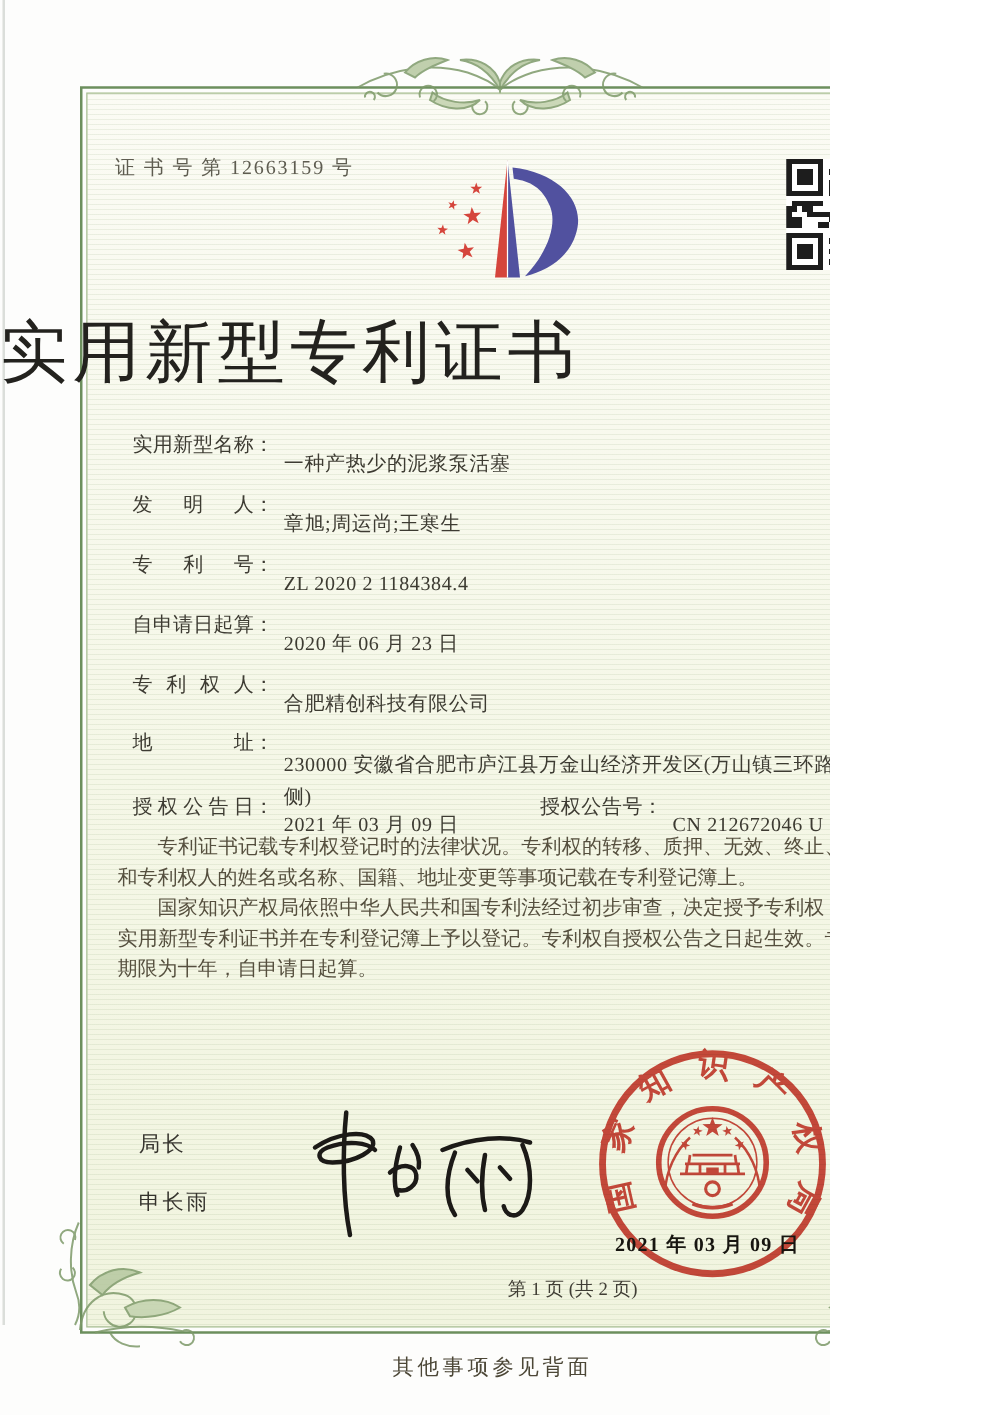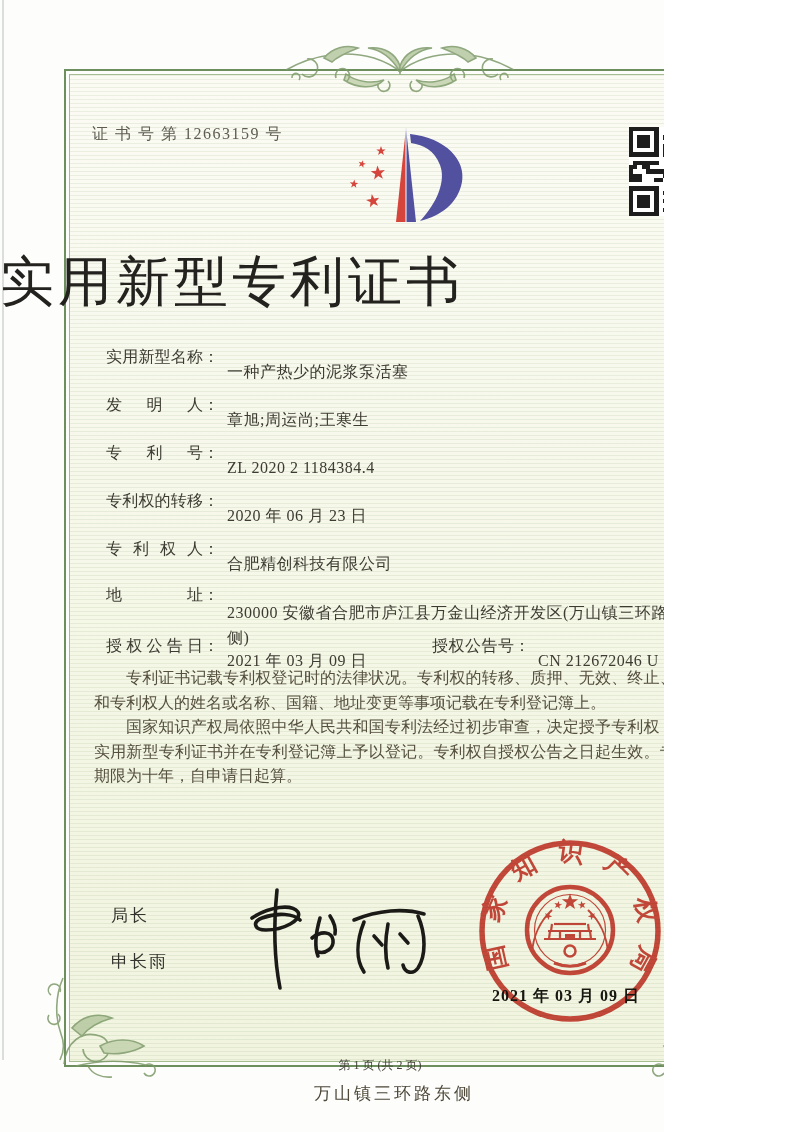--- a/index.html
+++ b/index.html
@@ -36,21 +36,21 @@
     text-align:justify;color:#554f3e;}
   .bodytext p{margin:0;text-indent:2em;}
   
   .sig-title{position:absolute;left:111px;top:904px;font-size:17px;letter-spacing:2px;color:#35332d;}
   .sig-name{position:absolute;left:111px;top:950px;font-size:17px;letter-spacing:2px;color:#35332d;}
   .sig-hand{position:absolute;left:222px;top:880px;width:215px;height:115px;}
   
   .seal{position:absolute;left:474px;top:835px;width:192px;height:192px;opacity:0.9;mix-blend-mode:multiply;}
   .seal-date{position:absolute;left:492px;top:986px;font-size:16px;font-weight:bold;letter-spacing:1px;color:#171510;}
   
-  .page-info{position:absolute;left:250px;width:260px;top:1057px;text-align:center;font-size:12px;color:#403e35;}
+  .page-info{position:absolute;left:250px;width:260px;top:1022px;text-align:right;font-size:15px;color:#403e35;}
   .back-note{position:absolute;left:314px;top:1082px;font-size:17px;letter-spacing:3px;color:#4c4737;}
 </style>
 </head>
 <body>
 
 <div class="paper">
   <div class="scan-edge"></div>
 
   <div class="frame-outer">
     <div class="frame-inner"></div>
@@ -351,21 +351,21 @@
   <div class="frow" style="top:347px">
     <span class="flabel">实用新型名称</span><span class="fcolon">：</span><span class="fvalue">一种产热少的泥浆泵活塞</span>
   </div>
   <div class="frow" style="top:395px">
     <span class="flabel">发明人</span><span class="fcolon">：</span><span class="fvalue">章旭;周运尚;王寒生</span>
   </div>
   <div class="frow" style="top:443px">
     <span class="flabel">专利号</span><span class="fcolon">：</span><span class="fvalue">ZL 2020 2 1184384.4</span>
   </div>
   <div class="frow" style="top:491px">
-    <span class="flabel">专利权的转移</span><span class="fcolon">：</span><span class="fvalue">2020 年 06 月 23 日</span>
+    <span class="flabel">自申请日起算</span><span class="fcolon">：</span><span class="fvalue">2020 年 06 月 23 日</span>
   </div>
   <div class="frow" style="top:539px">
     <span class="flabel">专利权人</span><span class="fcolon">：</span><span class="fvalue">合肥精创科技有限公司</span>
   </div>
   <div class="frow" style="top:585px">
     <span class="flabel">地址</span><span class="fcolon">：</span><span class="fvalue wide">230000 安徽省合肥市庐江县万金山经济开发区(万山镇三环路东侧)</span>
   </div>
   <div class="frow" style="top:636px">
     <span class="flabel">授权公告日</span><span class="fcolon">：</span><span class="fvalue">2021 年 03 月 09 日</span>
     <span class="pair2">
@@ -420,14 +420,14 @@
       <polygon points="107.13,65.89 108.68,68.47 111.64,67.90 109.67,70.18 111.12,72.81 108.35,71.64 106.29,73.84 106.55,70.84 103.82,69.56 106.75,68.88"></polygon>
       <polygon points="116.23,77.19 118.32,79.35 121.07,78.14 119.67,80.80 121.67,83.04 118.71,82.52 117.20,85.12 116.77,82.15 113.83,81.51 116.53,80.19"></polygon>
     </g>
     <text font-size="25" font-weight="bold" fill="#c9372c" letter-spacing="20" font-family="Liberation Serif, DejaVu Serif, serif">
       <textPath href="#sealArc" startOffset="17">国家知识产权局</textPath>
     </text>
   </svg>
   <div class="seal-date">2021 年 03 月 09 日</div>
 
   <div class="page-info">第 1 页 (共 2 页)</div>
-  <div class="back-note">万山镇三环路东侧</div>
+  <div class="back-note">其他事项参见背面</div>
 </div>
 
 </body></html>

